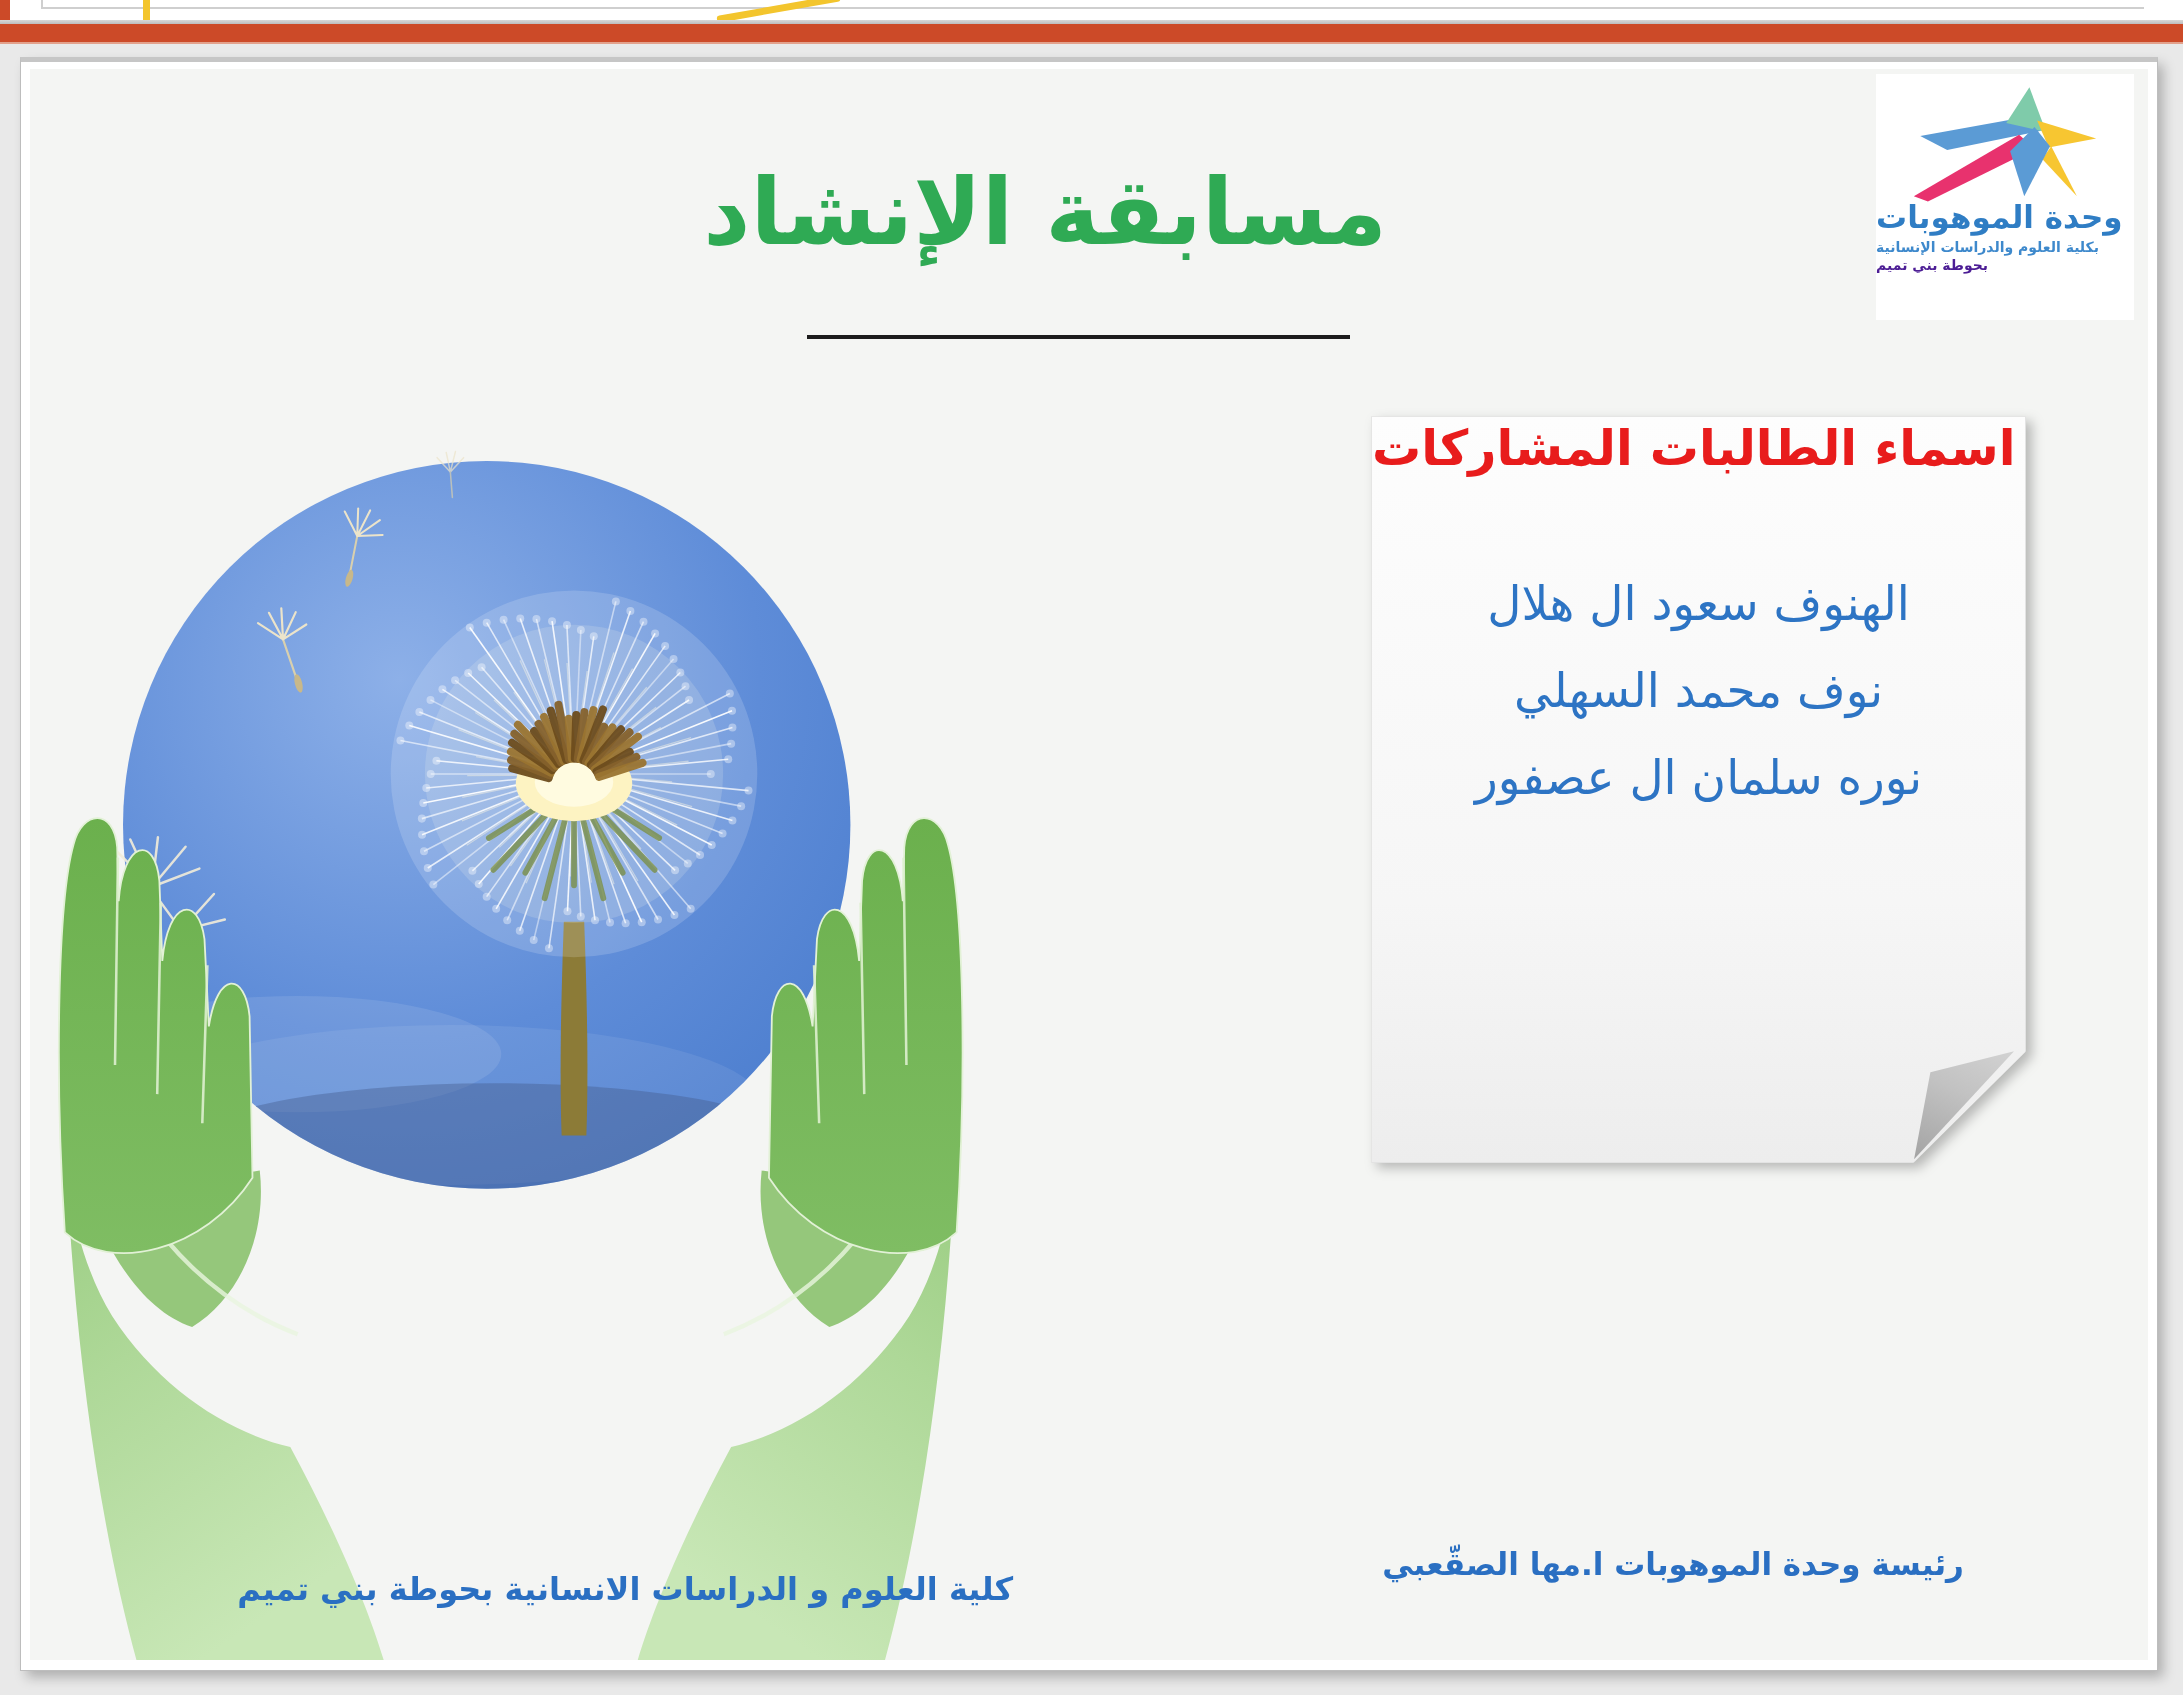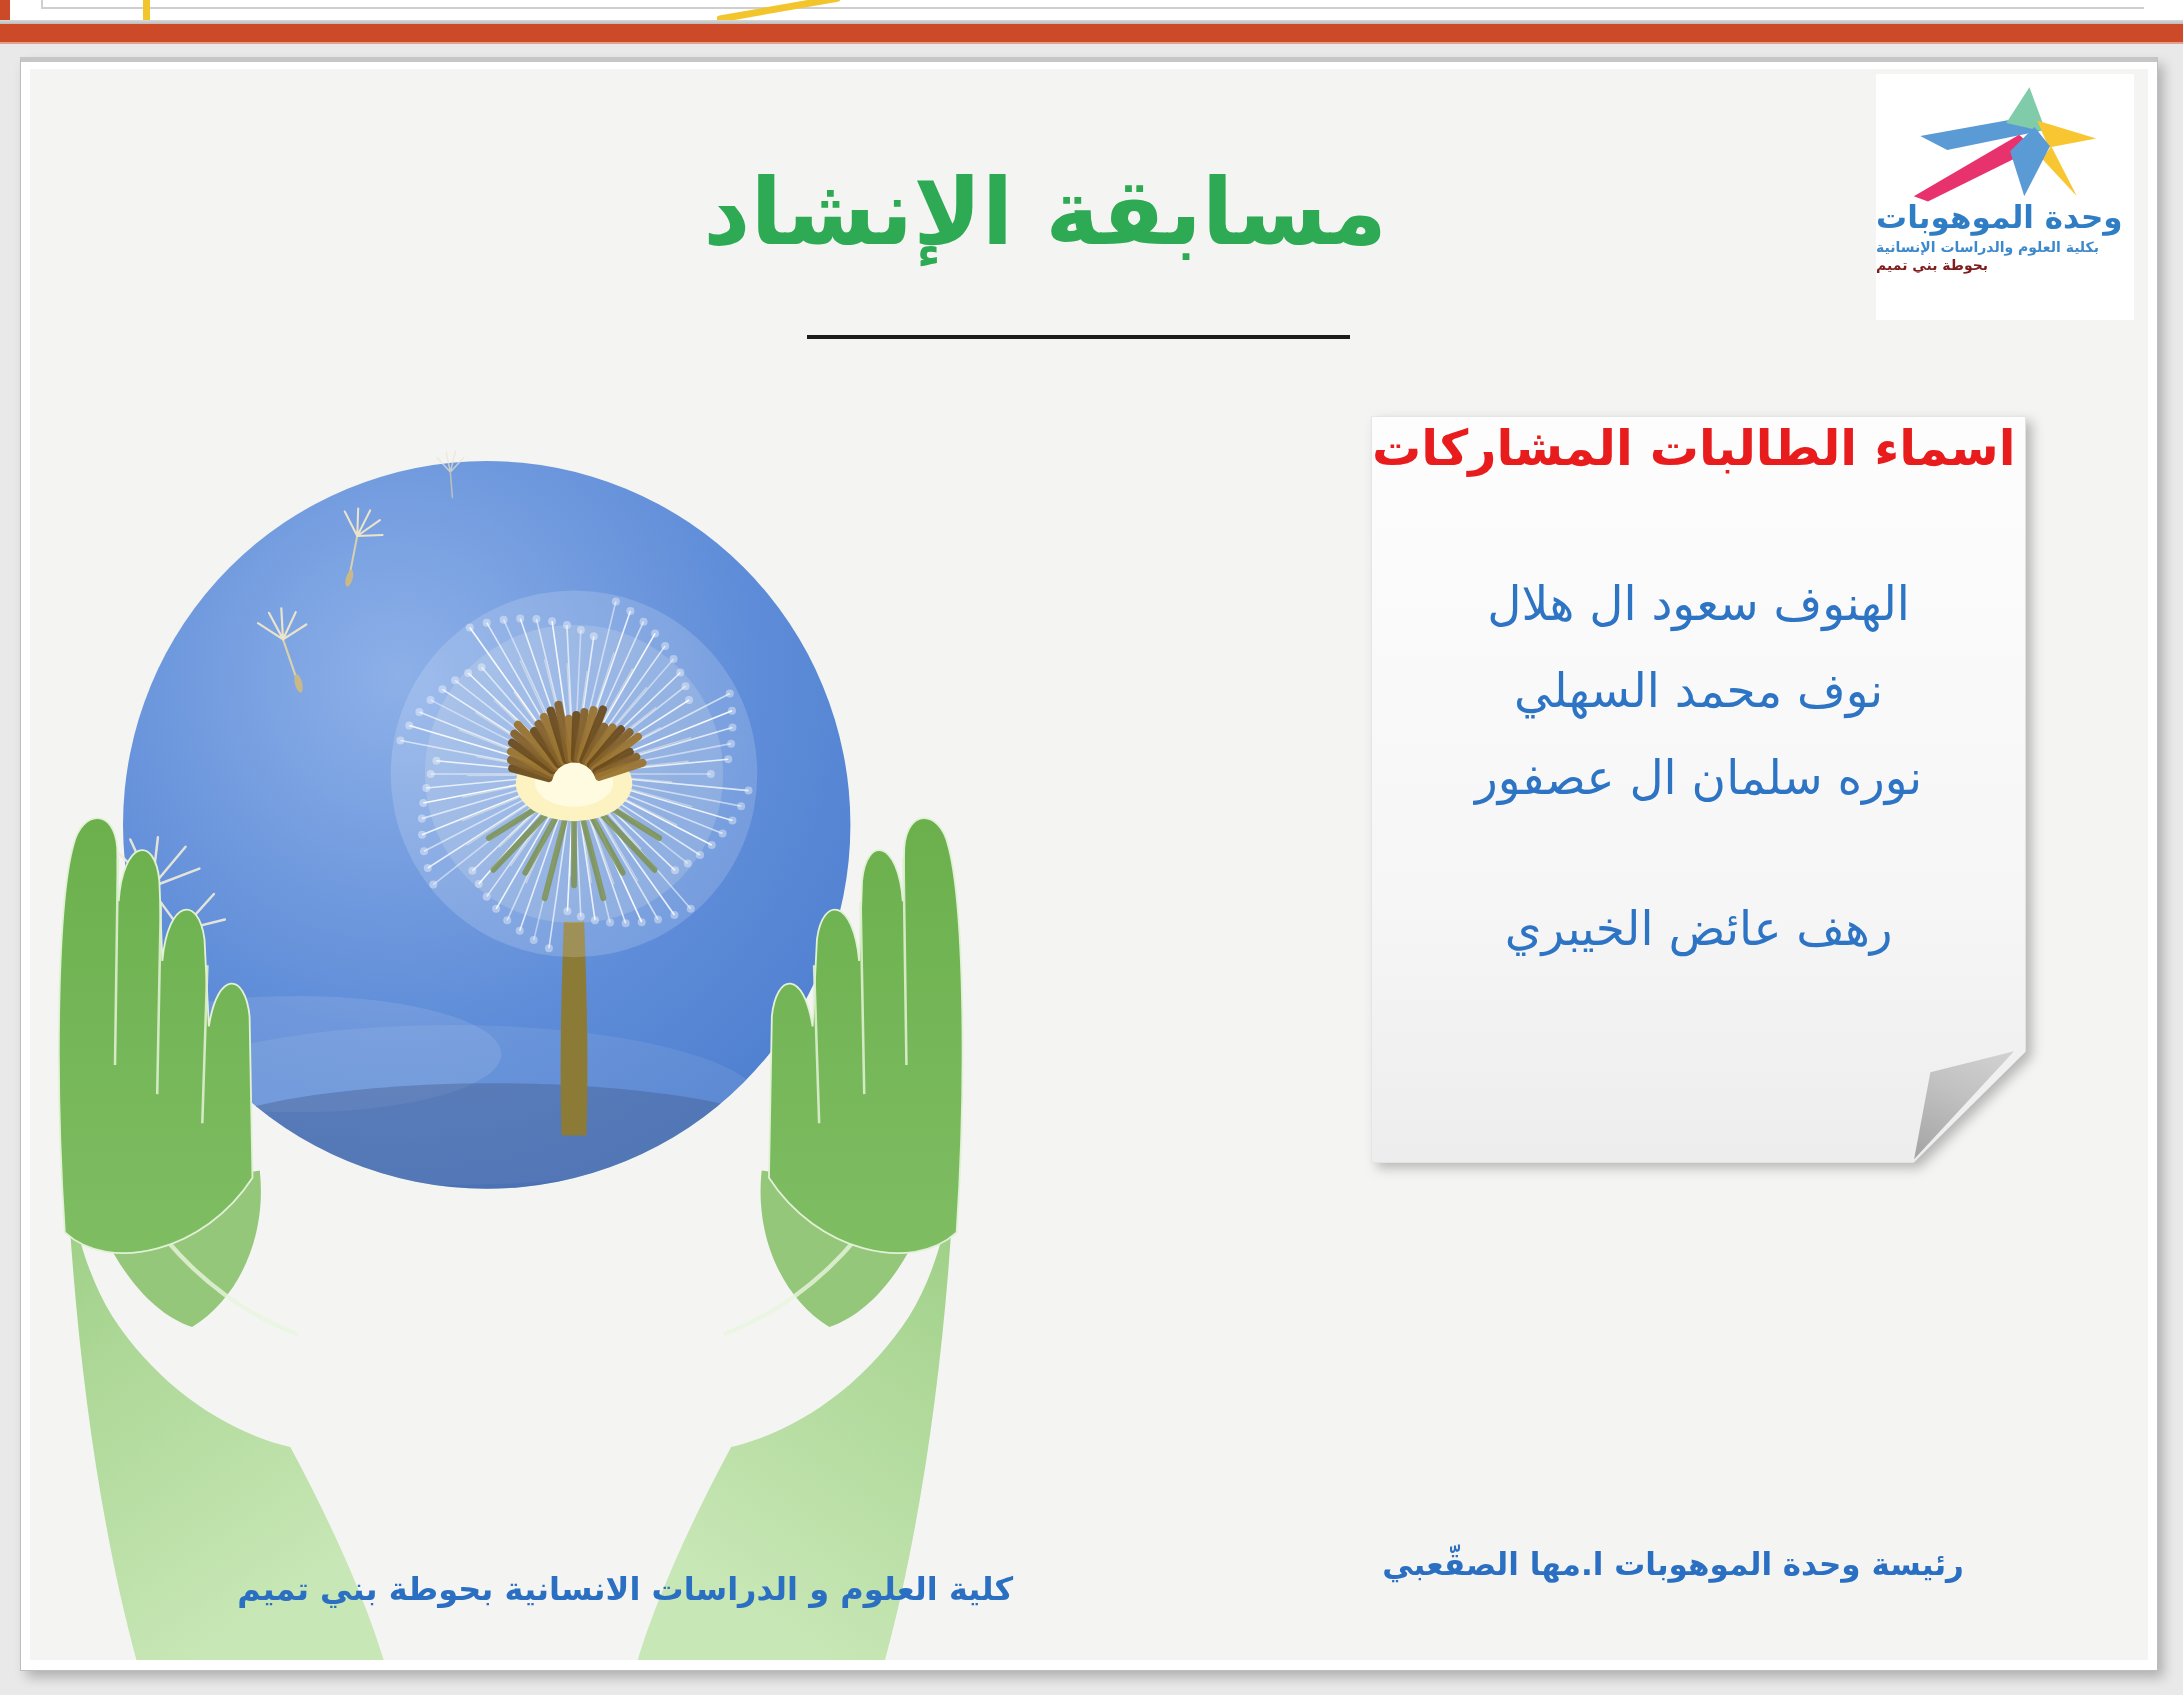--- a/index.html
+++ b/index.html
@@ -25,21 +25,21 @@
     border:1.5px solid #bdbdbd;border-top:5.8px solid #c6c6c6;box-sizing:border-box;
     box-shadow:5.8px 7.3px 11.6px rgba(0,0,0,0.25);}
   .slide-content{position:absolute;left:8.7px;top:7.3px;width:2118px;height:1591px;
     background:#f4f5f3;overflow:hidden;}
   
   .logo-card{position:absolute;left:1846px;top:5.1px;width:258px;height:246px;background:#ffffff;
     text-align:left;}
   .logo-star{display:block;margin:7.3px auto 0 auto;}
   .logo-line1{font-size:31px;font-weight:bold;color:var(--logo-blue,#2f7dc4);line-height:33px;margin-top:-2.9px;}
   .logo-line2{font-size:14px;font-weight:bold;color:#3e89cc;line-height:19px;margin-top:4.4px;}
-  .logo-line3{font-size:14px;font-weight:bold;color:#7f1d1d;line-height:17.5px;}
+  .logo-line3{font-size:14px;font-weight:bold;color:#4c1d95;line-height:17.5px;}
   
   .slide-title{position:absolute;left:640px;top:67px;width:750px;height:153px;line-height:153px;
     text-align:center;font-size:92px;font-weight:bold;color:var(--green-title,#2faa54);
     white-space:nowrap;}
   .title-underline{position:absolute;left:777px;top:266px;width:543px;height:3.6px;background:#1c1c1c;}
   
   .hands-art{position:absolute;left:13px;top:352px;width:982px;height:1256px;}
   
   .note-wrap{position:absolute;left:1341px;top:347px;width:655px;height:747px;
     filter:drop-shadow(6.5px 5.1px 5.8px rgba(0,0,0,0.25));}
@@ -377,21 +377,20 @@
     </svg>
 
     <div class="note-wrap">
       <div class="note-box" dir="rtl">
         <div class="note-heading">اسماء الطالبات المشاركات</div>
         <div class="names">
           <div class="name-line">الهنوف سعود ال هلال</div>
           <div class="name-line">نوف محمد السهلي</div>
           <div class="name-line">نوره سلمان ال عصفور</div>
           <div class="names-gap"></div>
-          <div class="name-line">رهف عائض الخيبري</div>
         </div>
         <div class="note-fold"></div>
       </div>
     </div>
 
     <div class="footer-left" dir="rtl">كلية العلوم و الدراسات الانسانية بحوطة بني تميم</div>
     <div class="footer-right" dir="rtl">
       <div>رئيسة وحدة الموهوبات ا.مها الصقّعبي</div>
     </div>
 

